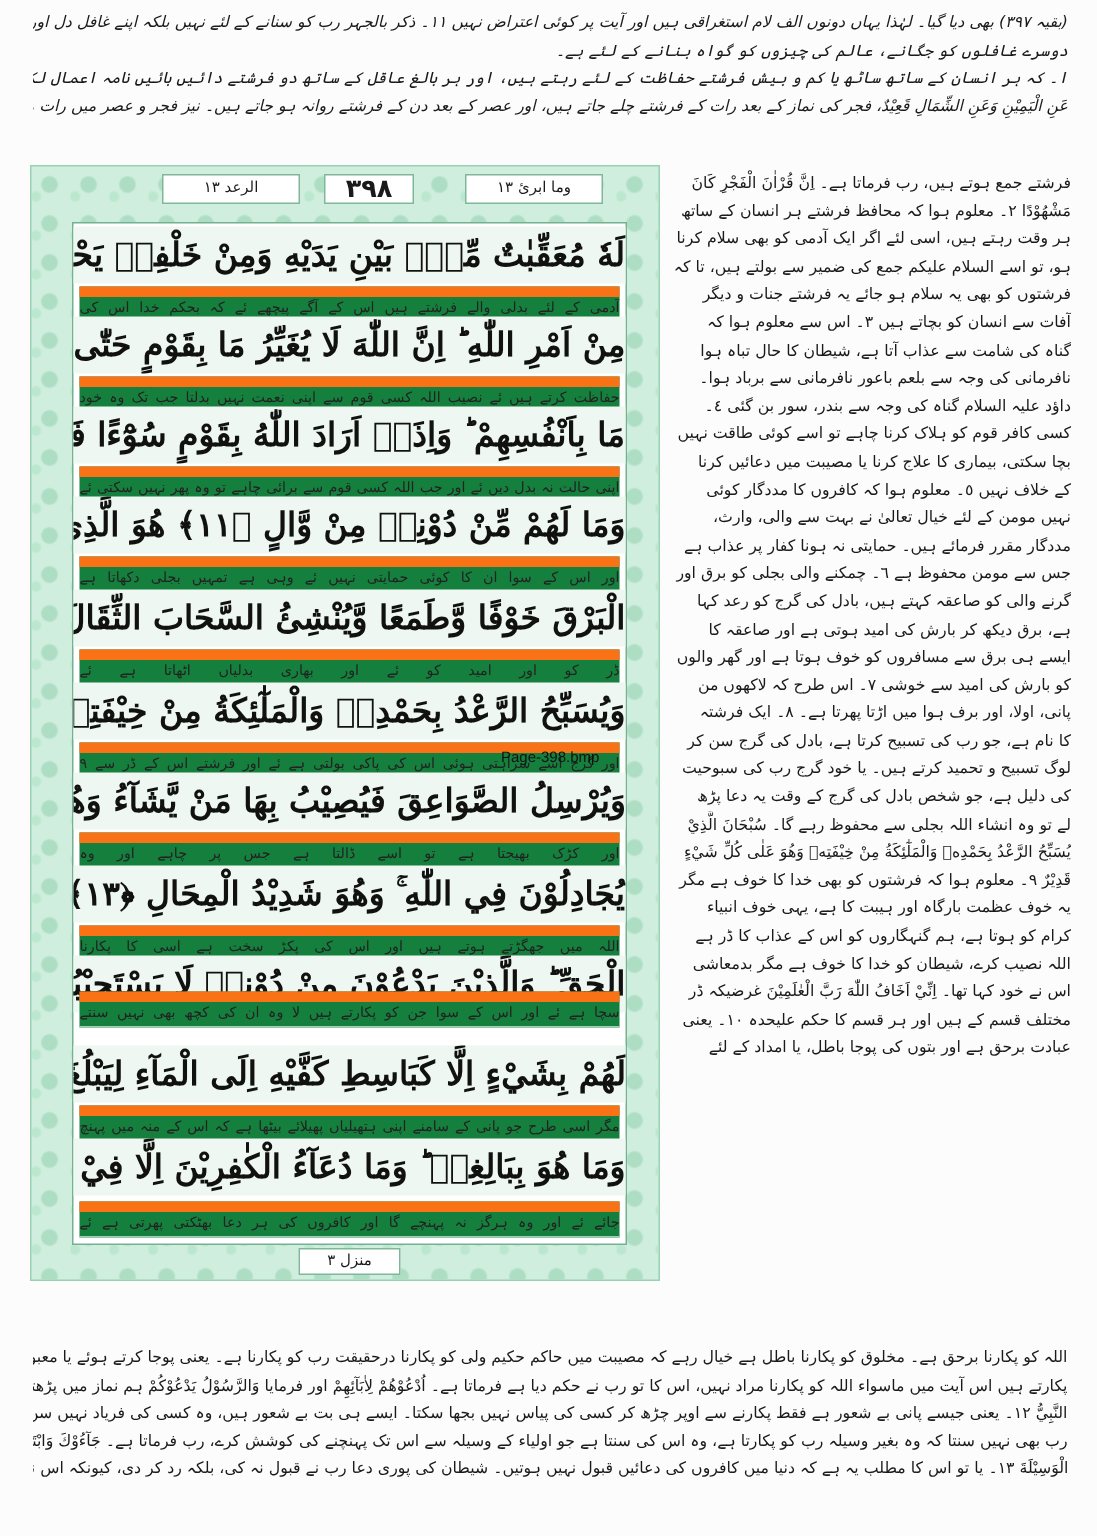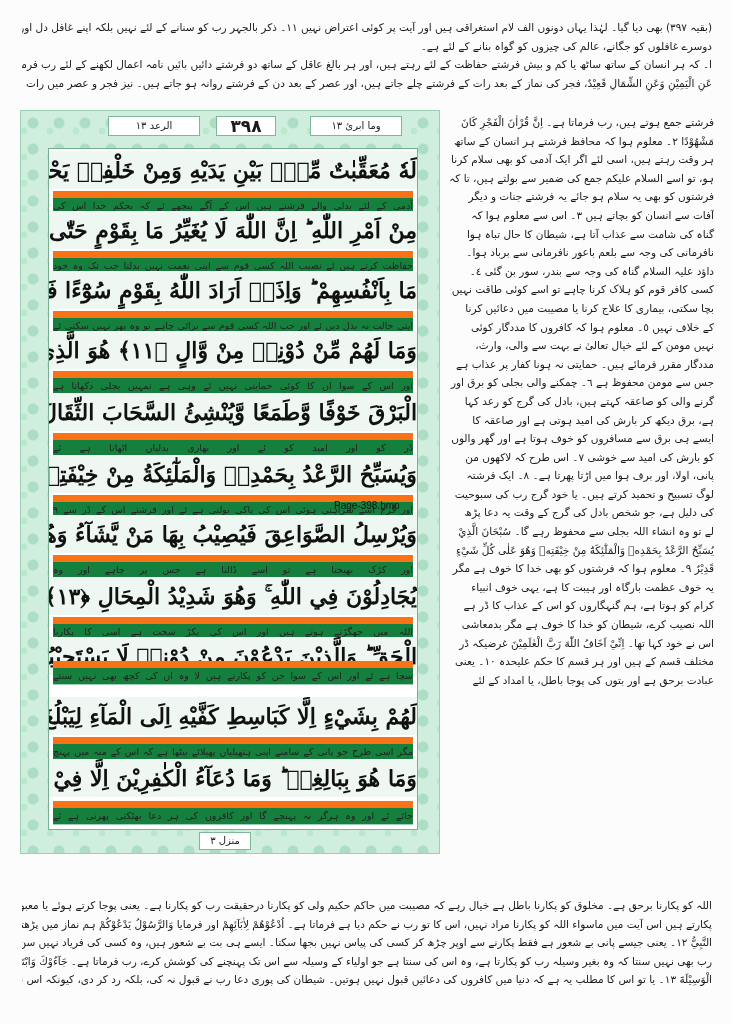--- a/index.html
+++ b/index.html
@@ -51,38 +51,38 @@
     font-size:22px; font-weight:bold; line-height:38px; color:#111;
     white-space:nowrap; overflow:hidden; background:#eef7f1;
   }
   .trans {
     position:absolute; left:4px; width:360px; height:16px;
     direction:rtl; text-align:justify; text-align-last:justify;
     font-size:9.5px; line-height:16px; color:#222; white-space:nowrap; overflow:hidden;
     background:#15803d; border-top:7px solid #f97316; border-bottom:1px solid #9ccfb3;
   }
   #manzil-box {
-    position:absolute; left:199px; top:832px; width:52px; height:18px;
+    position:absolute; left:199px; top:832px; width:68px; height:18px;
     background:#fff; border:1px solid #7fb79a; box-sizing:border-box;
     font-size:10px; line-height:16px; text-align:center; direction:rtl;
   }
   #bmp-label {
     position:absolute; left:334px; top:500px; font-family:Liberation Sans, sans-serif;
     font-size:10px; color:#111; background:transparent;
   }
   #side-col {
     position:absolute; left:448px; top:113px; width:266px;
     font-size:10.5px; line-height:18.6px;
   }
   #side-col .line { height:18.6px; }
 </style>
 </head>
 <body>
 
-<div id="top-commentary" class="para" style="top:18px;">
+<div id="top-commentary" class="para" style="top:6px;font-style:italic;">
   <span class="line">(بقیہ ۳۹۷) بھی دیا گیا۔ لہٰذا یہاں دونوں الف لام استغراقی ہیں اور آیت پر کوئی اعتراض نہیں ١١۔ ذکر بالجہر رب کو سنانے کے لئے نہیں بلکہ اپنے غافل دل اور</span>
   <span class="line">دوسرے غافلوں کو جگانے، عالم کی چیزوں کو گواہ بنانے کے لئے ہے۔</span>
   <span class="line">ا۔ کہ ہر انسان کے ساتھ ساٹھ یا کم و بیش فرشتے حفاظت کے لئے رہتے ہیں، اور ہر بالغ عاقل کے ساتھ دو فرشتے دائیں بائیں نامہ اعمال لکھنے کے لئے رب فرماتا ہے۔</span>
   <span class="line">عَنِ الْيَمِيْنِ وَعَنِ الشِّمَالِ قَعِيْدٌ، فجر کی نماز کے بعد رات کے فرشتے چلے جاتے ہیں، اور عصر کے بعد دن کے فرشتے روانہ ہو جاتے ہیں۔ نیز فجر و عصر میں رات و دن کے</span>
 </div>
 
 <div id="frame"></div>
 
 <div id="header-bar">
   <div class="hdr-box" id="surah-name">الرعد ١٣</div>
@@ -142,20 +142,21 @@
   <span class="line">بچا سکتی، بیماری کا علاج کرنا یا مصیبت میں دعائیں کرنا اس</span>
   <span class="line">کے خلاف نہیں ٥۔ معلوم ہوا کہ کافروں کا مددگار کوئی</span>
   <span class="line">نہیں مومن کے لئے خیال تعالیٰ نے بہت سے والی، وارث،</span>
   <span class="line">مددگار مقرر فرمائے ہیں۔ حمایتی نہ ہونا کفار پر عذاب ہے</span>
   <span class="line">جس سے مومن محفوظ ہے ٦۔ چمکنے والی بجلی کو برق اور</span>
   <span class="line">گرنے والی کو صاعقہ کہتے ہیں، بادل کی گرج کو رعد کہا جاتا</span>
   <span class="line">ہے، برق دیکھ کر بارش کی امید ہوتی ہے اور صاعقہ کا خوف،</span>
   <span class="line">ایسے ہی برق سے مسافروں کو خوف ہوتا ہے اور گھر والوں</span>
   <span class="line">کو بارش کی امید سے خوشی ٧۔ اس طرح کہ لاکھوں من</span>
   <span class="line">پانی، اولا، اور برف ہوا میں اڑتا پھرتا ہے۔ ٨۔ ایک فرشتہ</span>
+  <span class="line">کا نام ہے، جو رب کی تسبیح کرتا ہے، بادل کی گرج سن کر</span>
   <span class="line">لوگ تسبیح و تحمید کرتے ہیں۔ یا خود گرج رب کی سبوحیت</span>
   <span class="line">کی دلیل ہے، جو شخص بادل کی گرج کے وقت یہ دعا پڑھ</span>
   <span class="line">لے تو وہ انشاء اللہ بجلی سے محفوظ رہے گا۔ سُبْحَانَ الَّذِيْ</span>
   <span class="line">يُسَبِّحُ الرَّعْدُ بِحَمْدِهٖ وَالْمَلٰٓئِكَةُ مِنْ خِيْفَتِهٖ وَهُوَ عَلٰى كُلِّ شَيْءٍ</span>
   <span class="line">قَدِيْرٌ ٩۔ معلوم ہوا کہ فرشتوں کو بھی خدا کا خوف ہے مگر</span>
   <span class="line">یہ خوف عظمت بارگاہ اور ہیبت کا ہے، یہی خوف انبیاء</span>
   <span class="line">کرام کو ہوتا ہے، ہم گنہگاروں کو اس کے عذاب کا ڈر ہے</span>
   <span class="line">اللہ نصیب کرے، شیطان کو خدا کا خوف ہے مگر بدمعاشی کا،</span>
   <span class="line">اس نے خود کہا تھا۔ اِنِّيْ اَخَافُ اللّٰهَ رَبَّ الْعٰلَمِيْنَ غرضیکہ ڈر</span>
   <span class="line">مختلف قسم کے ہیں اور ہر قسم کا حکم علیحدہ ١٠۔ یعنی اللہ کی</span>

